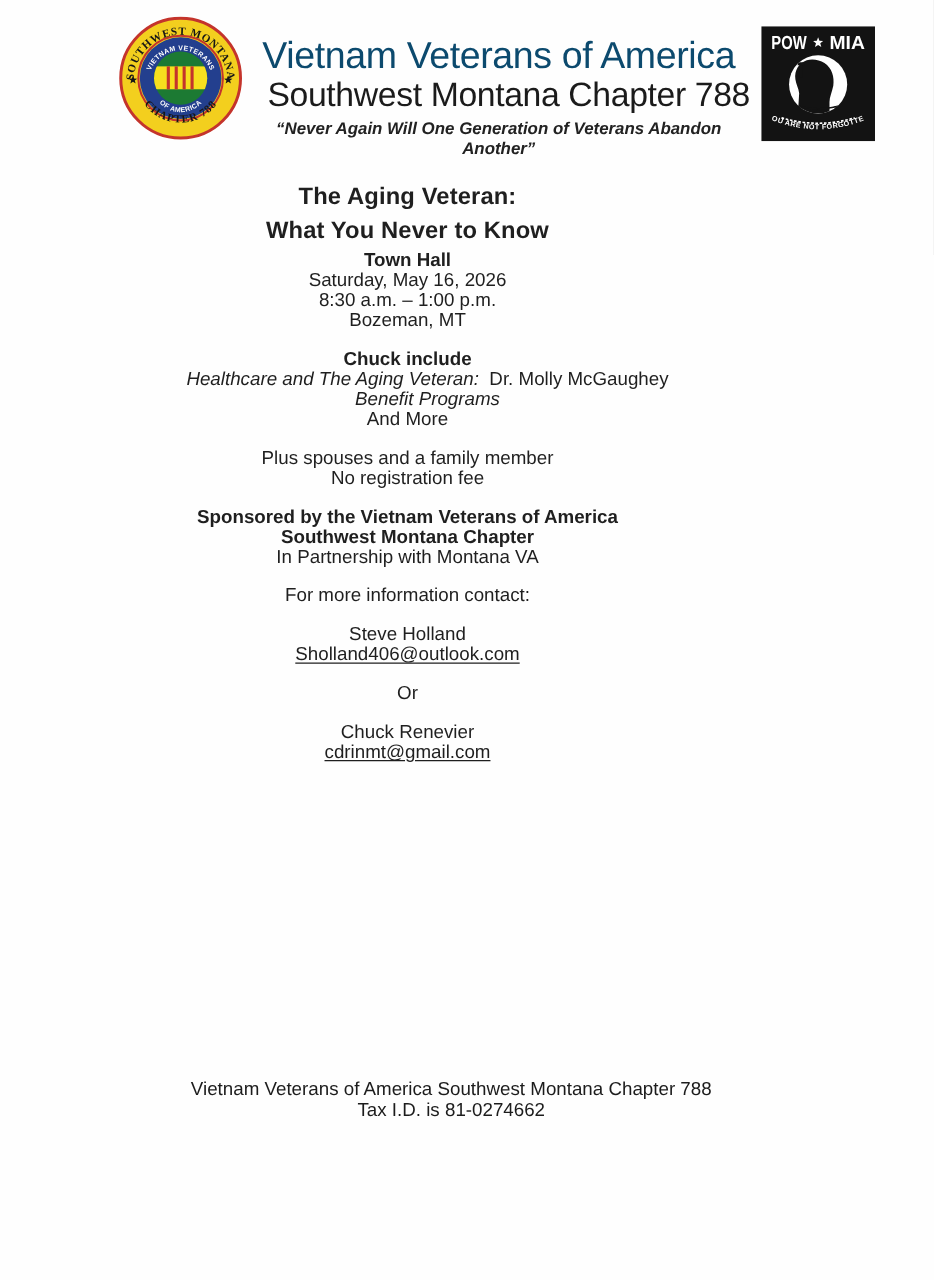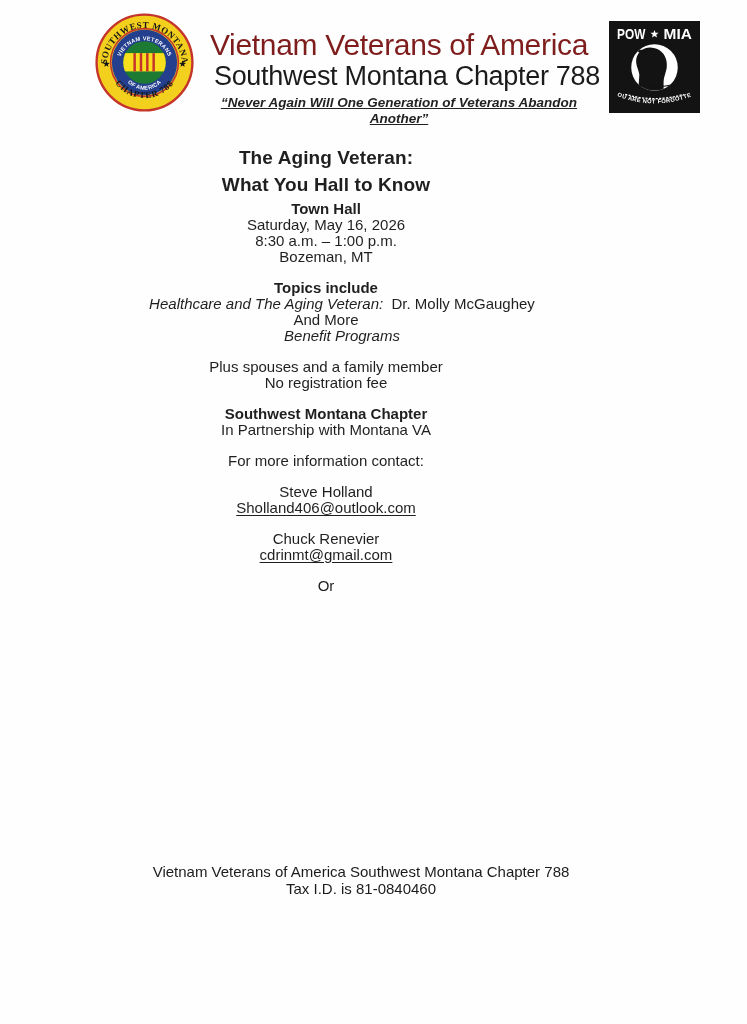--- a/index.html
+++ b/index.html
@@ -12,23 +12,23 @@
     color:#1e1e1e;
     overflow:hidden;
   }
   
   .seal{position:absolute;left:95px;top:13px;width:99px;height:99px;}
   .powmia{position:absolute;left:609px;top:21px;width:91px;height:92px;}
   .hdr-text{
     position:absolute;left:198px;top:29px;width:402px;
     text-align:center;
   }
-  .hdr-title{font-size:30px;line-height:32px;color:#7f1d1d;letter-spacing:-0.3px;}
+  .hdr-title{font-size:30px;line-height:32px;color:#0c4a6e;letter-spacing:-0.3px;}
   .hdr-sub{font-size:27px;line-height:29px;color:#1b1b1b;margin-top:1px;letter-spacing:-0.3px;text-align:right;}
-  .hdr-motto{font-size:13.5px;line-height:16px;margin-top:4px;font-weight:bold;font-style:italic;color:#222;text-decoration:underline;}
+  .hdr-motto{font-size:13.5px;line-height:16px;margin-top:4px;font-weight:bold;font-style:italic;color:#222;}
   
   .flyer-body{
     position:absolute;top:144px;left:0;width:643px;
     padding-left:9px;box-sizing:border-box;
     text-align:center;
     font-size:15px;line-height:16px;color:#1f1f1f;
   }
   .section{margin:0 0 15px 0;}
   .section.heading{font-size:19px;line-height:27px;font-weight:bold;margin-bottom:3px;letter-spacing:0.1px;}
   .line{white-space:pre-wrap;}
@@ -110,56 +110,57 @@
     </g>
     <path d="M 16,72.5 Q 45,81 74,72.5" stroke="#ffffff" stroke-width="1.3" stroke-dasharray="2.1,1.3" fill="none"></path>
     <text font-size="5.7" font-weight="bold" fill="#ffffff" font-family="'Liberation Sans', sans-serif" letter-spacing="0.35">
       <textPath href="#powArc" startOffset="50%" text-anchor="middle">YOU ARE NOT FORGOTTEN</textPath>
     </text>
   </svg>
 
   <div class="flyer-body">
       <div class="section heading">
         <div class="line"><span class="st-b">The Aging Veteran:</span></div>
-        <div class="line"><span class="st-b">What You Hall to Know</span></div>
+        <div class="line"><span class="st-b">What You Never to Know</span></div>
       </div>
       <div class="section">
         <div class="line"><span class="st-b">Town Hall</span></div>
         <div class="line"><span>Saturday, May 16, 2026</span></div>
         <div class="line"><span>8:30 a.m. – 1:00 p.m.</span></div>
         <div class="line"><span>Bozeman, MT</span></div>
       </div>
       <div class="section">
-        <div class="line"><span class="st-b">Topics include</span></div>
+        <div class="line"><span class="st-b">Chuck include</span></div>
         <div class="line"><span class="st-i">Healthcare and The Aging Veteran:</span><span>  Dr. Molly McGaughey</span></div>
+        <div class="line"><span class="st-i">Benefit Programs</span></div>
         <div class="line"><span>And More</span></div>
-        <div class="line"><span class="st-i">Benefit Programs</span></div>
       </div>
       <div class="section">
         <div class="line"><span>Plus spouses and a family member</span></div>
         <div class="line"><span>No registration fee</span></div>
       </div>
       <div class="section">
+        <div class="line"><span class="st-b">Sponsored by the Vietnam Veterans of America</span></div>
         <div class="line"><span class="st-b">Southwest Montana Chapter</span></div>
         <div class="line"><span>In Partnership with Montana VA</span></div>
       </div>
       <div class="section">
         <div class="line"><span>For more information contact:</span></div>
       </div>
       <div class="section">
         <div class="line"><span>Steve Holland</span></div>
         <div class="line"><span class="st-u">Sholland406@outlook.com</span></div>
       </div>
       <div class="section">
+        <div class="line"><span>Or</span></div>
+      </div>
+      <div class="section">
         <div class="line"><span>Chuck Renevier</span></div>
         <div class="line"><span class="st-u">cdrinmt@gmail.com</span></div>
-      </div>
-      <div class="section">
-        <div class="line"><span>Or</span></div>
       </div>
     </div>
 
   <div class="footer">
     <div>Vietnam Veterans of America Southwest Montana Chapter 788</div>
-    <div>Tax I.D. is 81-0840460</div>
+    <div>Tax I.D. is 81-0274662</div>
   </div>
 
 </div>
 
 </body></html>

